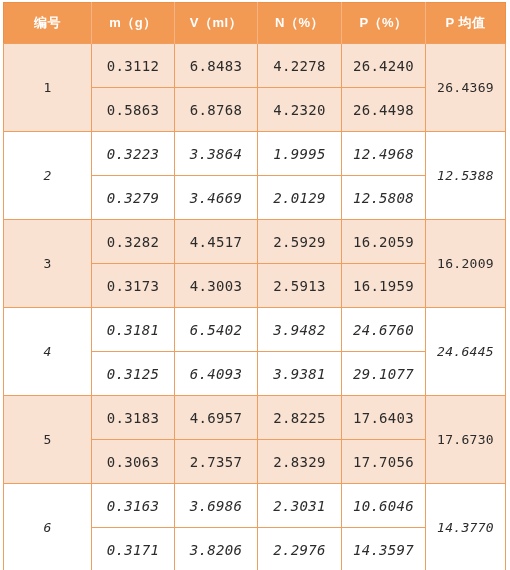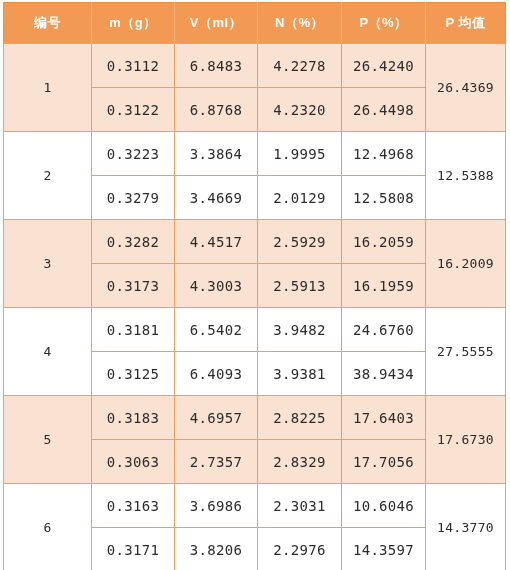--- a/index.html
+++ b/index.html
@@ -53,21 +53,21 @@
     vertical-align: middle;
     font-family: "DejaVu Sans Mono", "Liberation Mono", monospace;
     font-size: 14px;
     color: #2b2b2b;
     letter-spacing: 0.3px;
     white-space: nowrap;
   }
 
   
   tbody tr.tint td { background: #FAE2D2; }
-  tbody tr.plain td { background: #ffffff; }
+  tbody tr.plain td { background: #ffffff; font-style: italic; }
 
   td.idx-cell, td.avg-cell {
     font-size: 13px;
   }
 
   
   col.c-idx  { width: 88px; }
   col.c-m    { width: 83px; }
   col.c-v    { width: 83px; }
   col.c-n    { width: 84px; }
@@ -100,21 +100,21 @@
     <tbody id="table-body">
         <tr class="tint">
           <td class="idx-cell" rowspan="2">1</td>
           <td>0.3112</td>
           <td>6.8483</td>
           <td>4.2278</td>
           <td>26.4240</td>
           <td class="avg-cell" rowspan="2">26.4369</td>
         </tr>
         <tr class="tint">
-          <td>0.3122</td>
+          <td>0.5863</td>
           <td>6.8768</td>
           <td>4.2320</td>
           <td>26.4498</td>
         </tr>
         <tr class="plain">
           <td class="idx-cell" rowspan="2">2</td>
           <td>0.3223</td>
           <td>3.3864</td>
           <td>1.9995</td>
           <td>12.4968</td>
@@ -139,27 +139,27 @@
           <td>4.3003</td>
           <td>2.5913</td>
           <td>16.1959</td>
         </tr>
         <tr class="plain">
           <td class="idx-cell" rowspan="2">4</td>
           <td>0.3181</td>
           <td>6.5402</td>
           <td>3.9482</td>
           <td>24.6760</td>
-          <td class="avg-cell" rowspan="2">27.5555</td>
+          <td class="avg-cell" rowspan="2">24.6445</td>
         </tr>
         <tr class="plain">
           <td>0.3125</td>
           <td>6.4093</td>
           <td>3.9381</td>
-          <td>38.9434</td>
+          <td>29.1077</td>
         </tr>
         <tr class="tint">
           <td class="idx-cell" rowspan="2">5</td>
           <td>0.3183</td>
           <td>4.6957</td>
           <td>2.8225</td>
           <td>17.6403</td>
           <td class="avg-cell" rowspan="2">17.6730</td>
         </tr>
         <tr class="tint">

